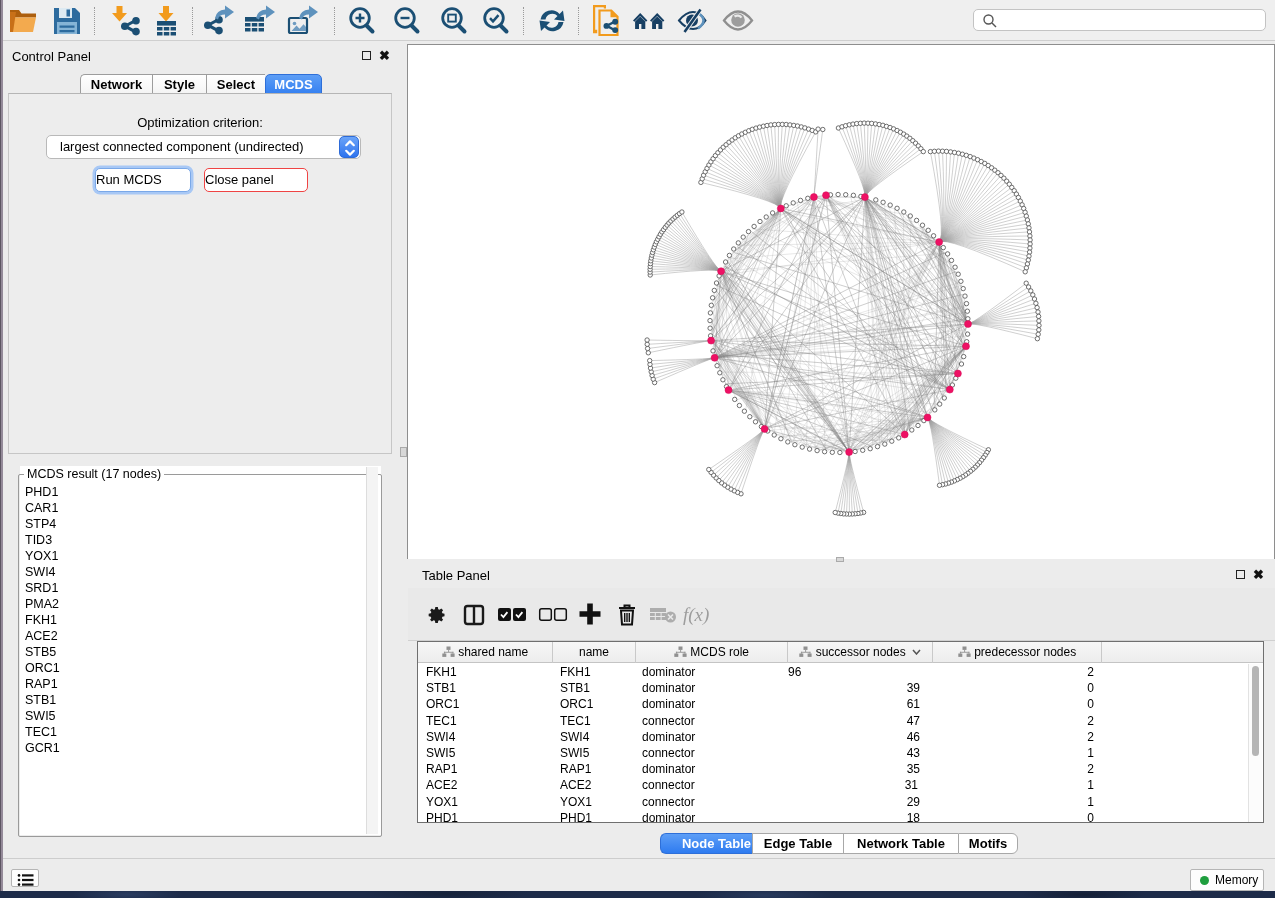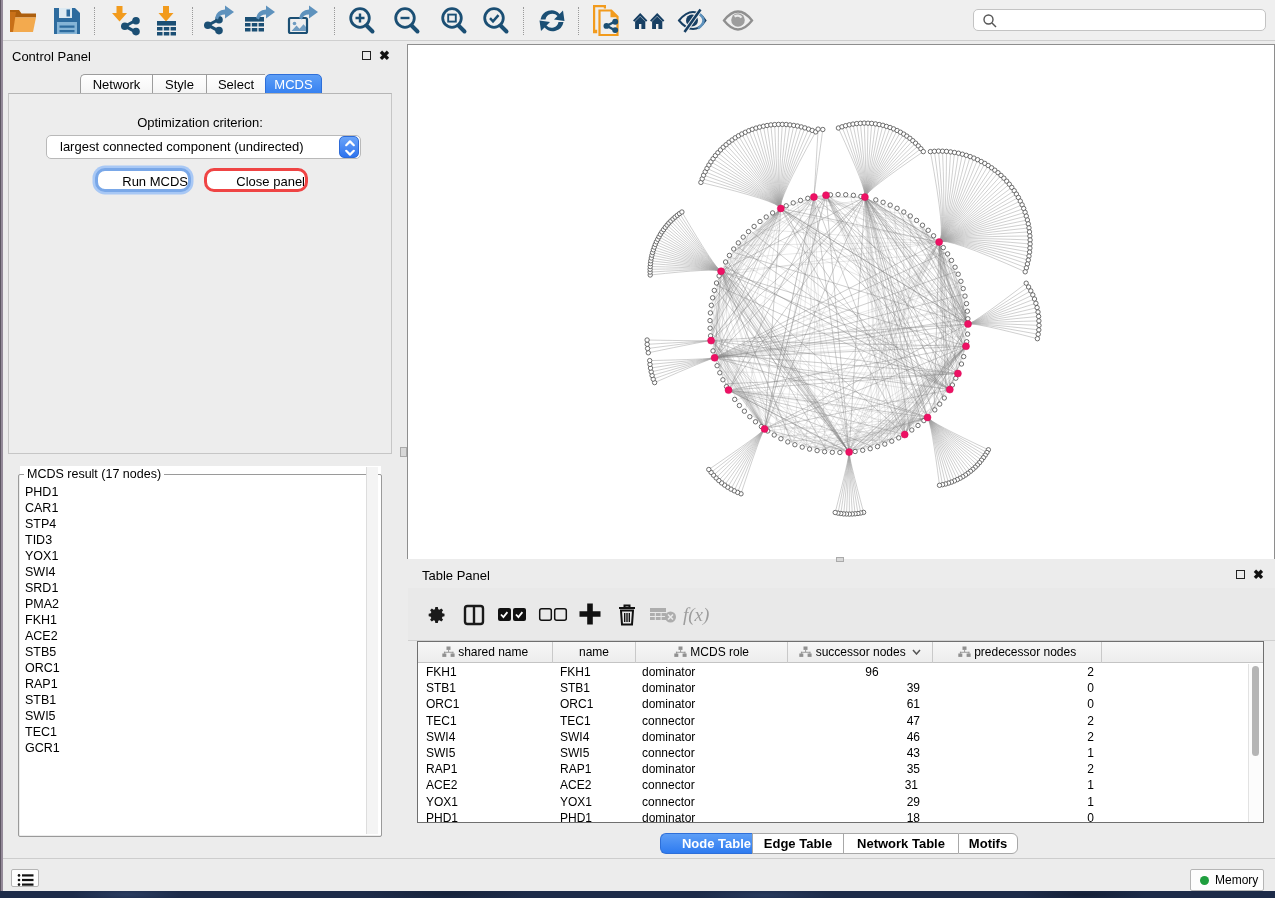--- a/index.html
+++ b/index.html
@@ -15,37 +15,37 @@
 .tbi{position:absolute;top:5px}
 .search{position:absolute;left:973px;top:9px;width:293px;height:22px;background:#fff;
  border:1px solid #c3c3c3;border-radius:5px}
 .search svg{position:absolute;left:8px;top:3px}
 
 .cp-title{position:absolute;left:12px;top:49px;font-size:13px;color:#000}
 .float-btn{position:absolute;width:9px;height:9px;border:1.5px solid #222}
 .close-x{position:absolute;font-size:13px;font-weight:bold;color:#111;line-height:10px}
 .tabs{position:absolute;left:80px;top:74px;height:20px}
 .tab{position:absolute;top:0;height:24px;border:1px solid #9d9d9d;border-right:none;
- background:linear-gradient(#fff,#f2f2f2);font-size:13px;font-weight:normal;color:#000;
+ background:linear-gradient(#fff,#f2f2f2);font-size:13px;font-weight:bold;color:#000;
  text-align:center;line-height:19px}
 .tab.first{border-radius:5px 0 0 0}
 .tab.last{border-right:1px solid #9d9d9d;border-radius:0 4px 0 0}
 .tab.sel{background:linear-gradient(#5d9ef6,#2e7bf0);color:#fff;border-color:#2e6fd8;border-radius:5px 5px 0 0;border-right:1px solid #2e6fd8}
 .cp-body{position:absolute;left:8px;top:93px;width:384px;height:361px;
  background:#ededed;border:1px solid #c6c6c6;border-top:1px solid #b5b5b5}
 .opt-label{position:absolute;left:0;top:21px;width:100%;text-align:center;
  font-size:13px;color:#000}
 .combo{position:absolute;left:37px;top:41px;width:315px;height:24px;background:#fff;
  border:1px solid #b9b9b9;border-radius:5px;font-size:13px;line-height:22px;
  padding-left:13px;color:#000}
 .combo .step{position:absolute;right:1px;top:0px;width:20px;height:22px;
  border-radius:5px;background:linear-gradient(#6ba4f8,#2d73ee);
  border:1px solid #2d6bd8}
-.btn{position:absolute;height:24px;background:#fff;border:3px solid #ef4444;
- border-radius:10px;font-size:13px;text-align:right;line-height:22px;color:#000}
+.btn{position:absolute;height:24px;background:#fff;border:1px solid #ef4444;
+ border-radius:5px;font-size:13px;text-align:left;line-height:22px;color:#000}
 .btn.focus{box-shadow:0 0 0 2.5px #a8c8f5;border-color:#7aa8e8}
 
 .grp-white{position:absolute;left:20px;top:466px;width:361px;height:369px;background:#fff}
 .grp-border{position:absolute;left:18px;top:474px;width:364px;height:363px;
  border:1px solid #9a9a9a;border-radius:2px}
 .grp-title{position:absolute;left:24px;top:467px;background:#fff;padding:0 3px;
  font-size:12.5px;color:#000}
 .grp-list{position:absolute;left:25px;top:484px;width:330px;font-size:12.5px;
  color:#000;line-height:16px}
 .grp-scroll{position:absolute;left:366px;top:467px;width:12px;height:367px;
@@ -670,21 +670,21 @@
               <path d="M2 5.8h9.3v0.9H2z"></path>
 <path d="M1.9 5.8h0.9v2h-0.9zM10.5 5.8h0.9v2h-0.9z"></path>
             </g>
           </svg> predecessor nodes</div>
       </div>
   <div class="tbody">
         <div class="tr" style="top:0.0px">
 <div class="td" style="left:8px;width:120px">FKH1</div>
 <div class="td" style="left:142px;width:70px">FKH1</div>
 <div class="td" style="left:224px;width:140px">dominator</div>
-<div class="td" style="left:388px;width:132px;text-align:center">96</div>
+<div class="td" style="left:370px;width:132px;text-align:left">96</div>
 <div class="td" style="left:515px;width:161px;text-align:right">2</div>
         </div>
         <div class="tr" style="top:16.2px">
 <div class="td" style="left:8px;width:120px">STB1</div>
 <div class="td" style="left:142px;width:70px">STB1</div>
 <div class="td" style="left:224px;width:140px">dominator</div>
 <div class="td" style="left:370px;width:132px;text-align:right">39</div>
 <div class="td" style="left:515px;width:161px;text-align:right">0</div>
         </div>
         <div class="tr" style="top:32.4px">

